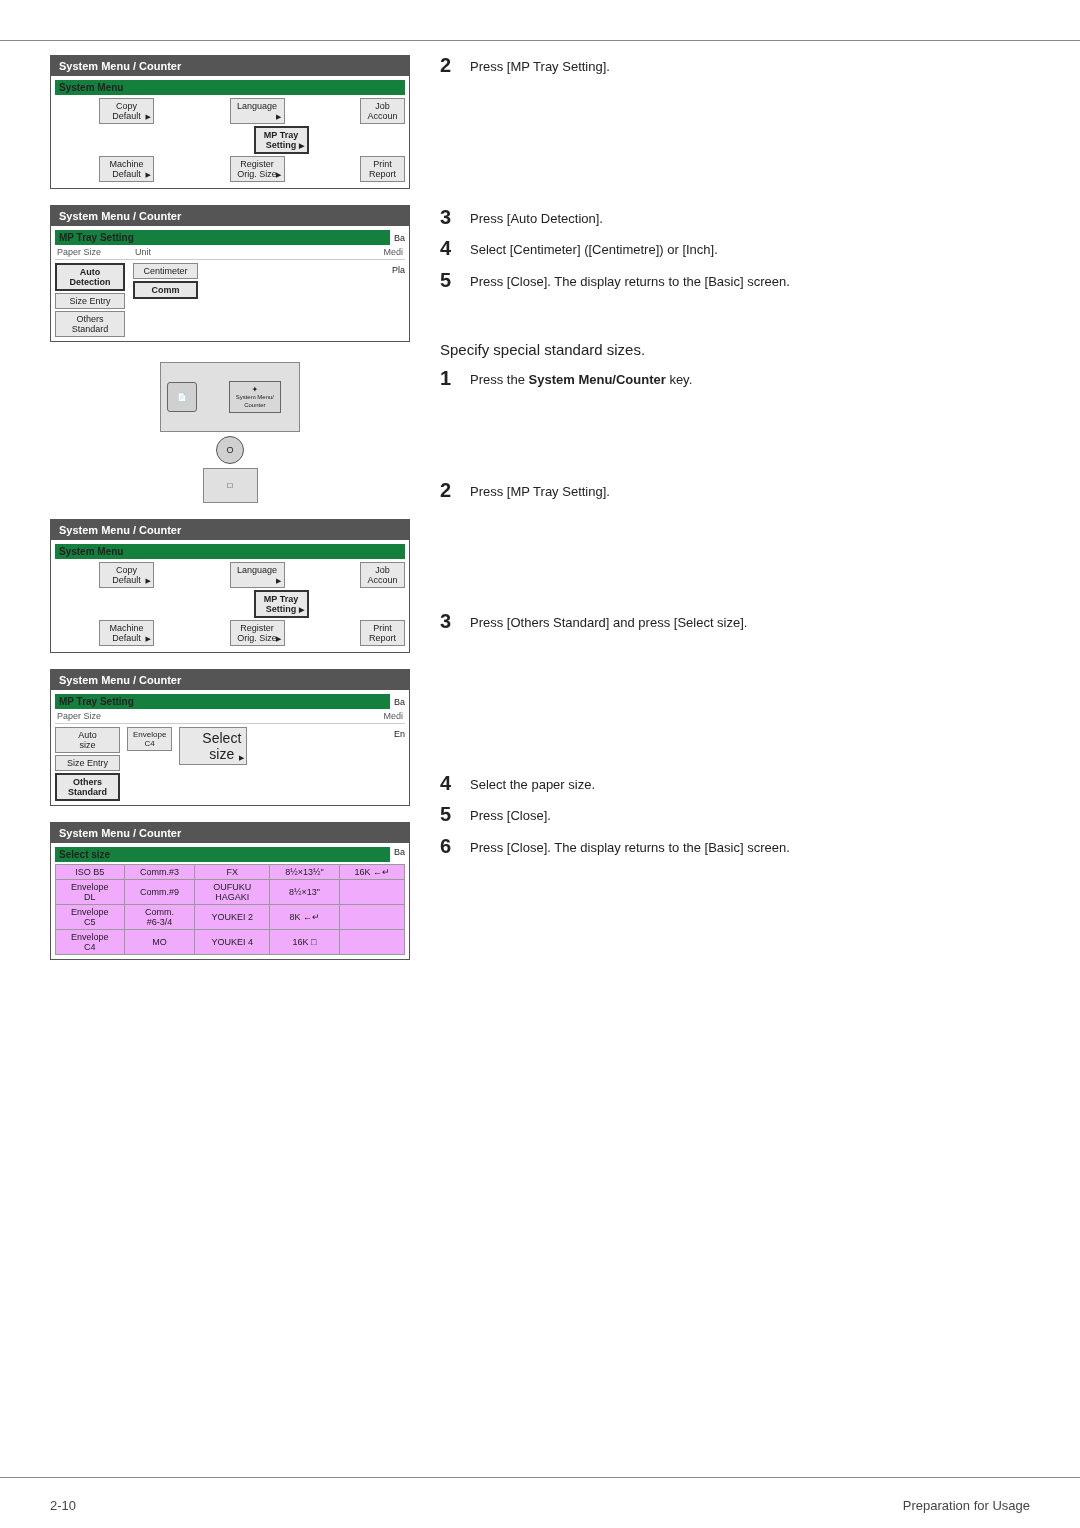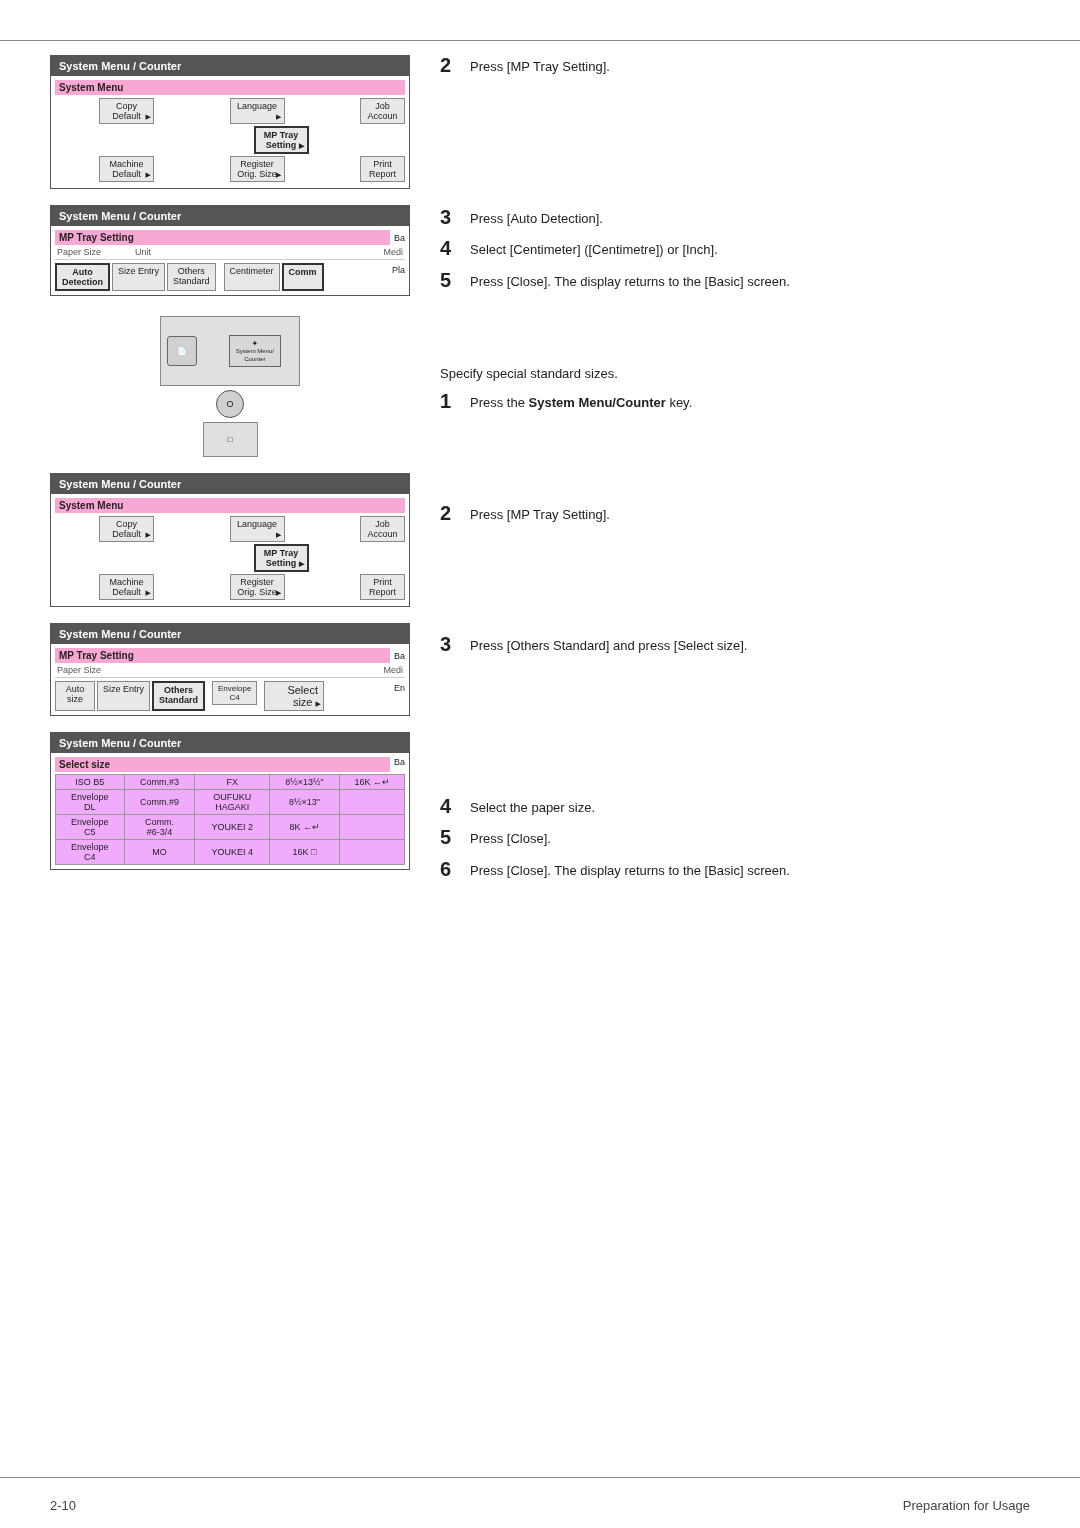--- a/index.html
+++ b/index.html
@@ -69,21 +69,21 @@
       color: #fff;
       padding: 4px 8px;
       font-size: 11px;
       font-weight: bold;
     }
     .screen-body {
       background: #fff;
       padding: 4px;
     }
     .screen-menu-bar {
-      background: #f9a8d4;
+      background: #15803d;
       padding: 2px 4px;
       font-size: 10px;
       margin-bottom: 3px;
       font-weight: bold;
     }
     .screen-row {
       display: flex;
       gap: 3px;
       margin-bottom: 2px;
       padding-left: 44px;
@@ -103,21 +103,21 @@
       position: absolute;
       right: 2px;
       bottom: 2px;
     }
     .screen-btn.selected {
       border: 2px solid #333;
       font-weight: bold;
     }
     .screen-items-col {
       display: flex;
-      flex-direction: row;
+      flex-direction: column;
       gap: 2px;
     }
 
     
     .step-block {
       margin-bottom: 10px;
       display: flex;
       align-items: flex-start;
       gap: 6px;
     }
@@ -137,23 +137,22 @@
       font-weight: bold;
     }
 
     .section-heading {
       font-size: 14px;
       font-weight: bold;
       margin-bottom: 6px;
       margin-top: 4px;
     }
     .section-desc {
-      font-size: 13px;
+      font-size: 15px;
       margin-bottom: 10px;
-      margin-top: 25px;
     }
 
     
     .keyboard-area {
       display: flex;
       justify-content: center;
       margin: 20px 0 16px 0;
     }
 
     
@@ -292,21 +291,21 @@
         <div style="display:flex;gap:3px;">
           <div class="screen-items-col" style="min-width:65px;">
             <div class="screen-btn">Auto<br>size</div>
             <div class="screen-btn">Size Entry</div>
             <div class="screen-btn selected">Others<br>Standard</div>
           </div>
           <div style="display:flex;flex-direction:column;gap:2px;margin-left:4px;">
             <div class="screen-btn" style="font-size:8px;">Envelope<br>C4</div>
           </div>
           <div style="margin-left:4px;">
-            <div class="screen-btn arrow" style="font-size:11px;padding-left:22px;">Select<br>size</div>
+            <div class="screen-btn arrow" style="font-size:14px;padding-left:22px;">Select<br>size</div>
           </div>
           <div style="margin-left:auto;font-size:9px;padding-top:2px;">En</div>
         </div>
       </div>
     </div>
 
     <div class="screen-mockup">
       <div class="screen-title-bar">System Menu / Counter</div>
       <div class="screen-body">
         <div style="display:flex;justify-content:space-between;align-items:flex-start;margin-bottom:2px;">

